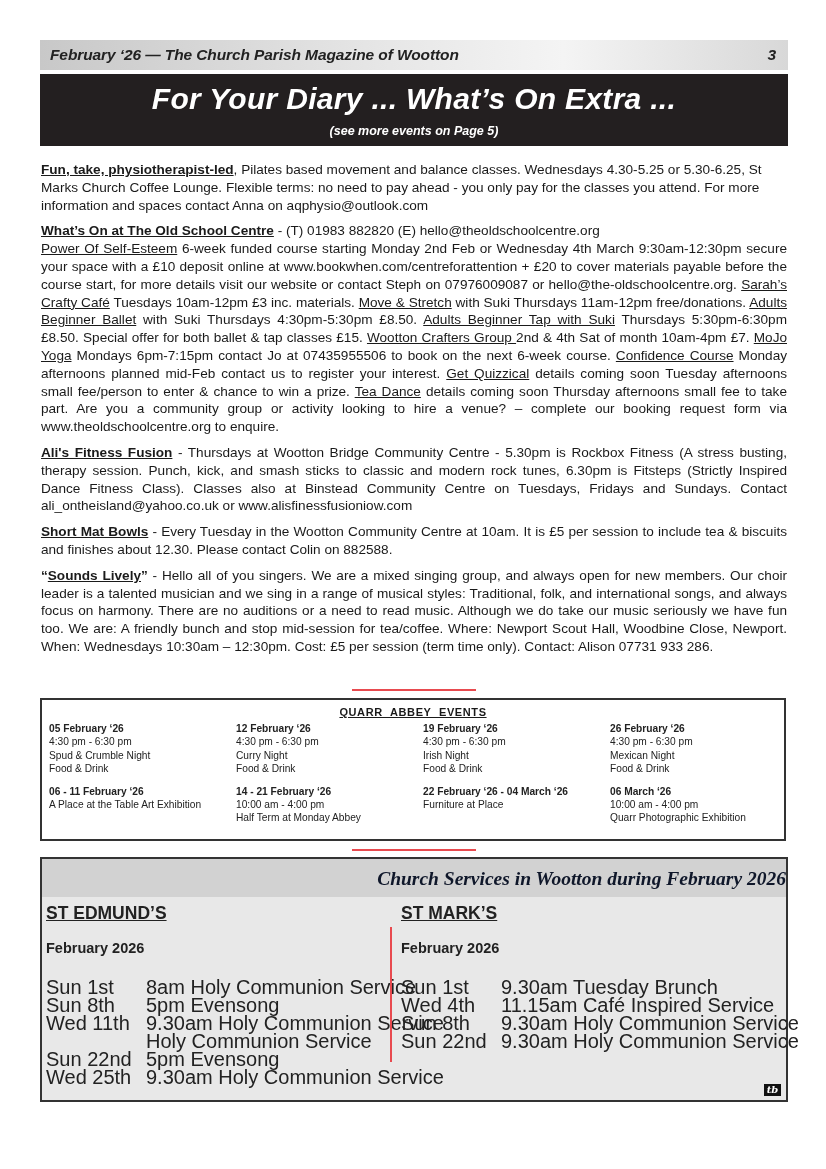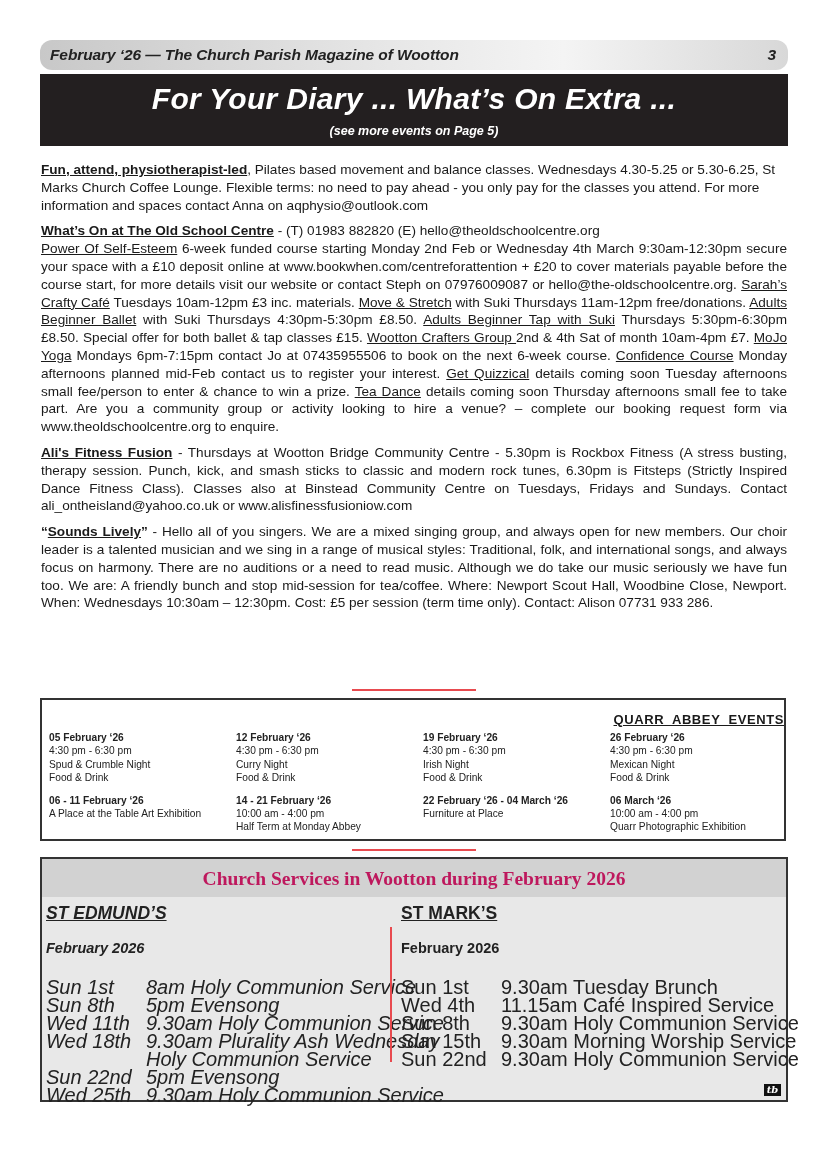--- a/index.html
+++ b/index.html
@@ -1,35 +1,35 @@
 <!DOCTYPE html>
 <html><head>
 <meta charset="utf-8">
 <style>
   html,body{margin:0;padding:0;background:#fff;}
   body{width:826px;height:1169px;position:relative;overflow:hidden;font-family:"Liberation Sans",sans-serif;color:#1a1a1a;}
-  .header-bar{position:absolute;left:40px;top:40px;width:748px;height:30px;background:linear-gradient(90deg,#c8c8c8 0%,#e6e6e6 45%,#f4f4f4 70%,#d8d8d8 100%);display:flex;align-items:center;justify-content:space-between;box-sizing:border-box;padding:0 12px 0 10px;border-radius:12px;}
+  .header-bar{position:absolute;left:40px;top:40px;width:748px;height:30px;background:linear-gradient(90deg,#c8c8c8 0%,#e6e6e6 45%,#f4f4f4 70%,#d8d8d8 100%);display:flex;align-items:center;justify-content:space-between;box-sizing:border-box;padding:0 12px 0 10px;}
   .header-title{font-weight:bold;font-style:italic;font-size:15.5px;color:#222;letter-spacing:-0.1px;}
   .header-page{font-weight:bold;font-style:italic;font-size:15.5px;color:#222;}
   .banner{position:absolute;left:40px;top:74px;width:748px;height:72px;background:#231f20;text-align:center;color:#fff;}
   .banner-title{font-weight:bold;font-style:italic;font-size:30px;margin-top:8px;letter-spacing:0.3px;}
   .banner-sub{font-weight:bold;font-style:italic;font-size:12.5px;margin-top:8px;}
   .body-text{position:absolute;left:41px;top:161px;width:746px;font-size:13.6px;line-height:17.8px;color:#1a1a1a;}
   .body-text p{margin:0 0 8px 0;text-align:justify;}
   .body-text p.left{text-align:left;}
   .u{text-decoration:underline;}
   .bu{font-weight:bold;text-decoration:underline;}
   .red-rule{position:absolute;height:2px;background:#e84a4f;}
   .quarr{position:absolute;left:40px;top:698px;width:746px;height:143px;border:2px solid #333;box-sizing:border-box;background:#fff;}
-  .quarr-title{text-align:right;font-weight:bold;font-size:13px;text-decoration:underline;margin-top:12px;letter-spacing:0.6px;word-spacing:4px;}
+  .quarr-title{text-align:center;font-weight:bold;font-size:11px;text-decoration:underline;margin-top:6px;letter-spacing:0.6px;word-spacing:4px;}
   .quarr-grid{display:grid;grid-template-columns:187px 187px 187px 180px;margin:4px 0 0 7px;}
   .qev{font-size:10.2px;line-height:13.4px;margin-bottom:9px;color:#222;}
   .qev .d{font-weight:bold;}
   .services{position:absolute;left:40px;top:857px;width:748px;height:245px;border:2px solid #333;box-sizing:border-box;background:#e8e8e8;}
-  .svc-title{height:38px;background:#d2d2d2;font-family:"Liberation Serif",serif;font-weight:bold;font-size:19.5px;text-align:center;line-height:40px;color:#be185d;}
+  .svc-title{height:38px;background:#d2d2d2;font-family:"Liberation Serif",serif;font-weight:bold;font-size:19.5px;text-align:right;line-height:40px;color:#0f172a;font-style:italic;}
   .svc-col{position:absolute;top:40px;}
   .svc-church{font-weight:bold;font-size:17.5px;text-decoration:underline;margin:4px 0 0 4px;color:#222;}
   .svc-month{font-weight:bold;font-size:14.5px;margin:16px 0 0 4px;color:#222;}
   .svc-list{margin:22px 0 0 4px;font-size:20px;line-height:18px;color:#222;}
   .svc-row{display:flex;}
   .svc-day{width:100px;flex:none;}
   .svc-desc{flex:none;}
   .vdiv{position:absolute;left:348px;top:68px;width:2px;height:135px;background:#e84a4f;}
   .logo-mark{position:absolute;right:5px;bottom:4px;width:17px;height:12px;background:#111;color:#fff;font-size:10px;font-style:italic;font-weight:bold;line-height:12px;text-align:center;font-family:"DejaVu Serif",serif;}
 </style>
@@ -41,28 +41,31 @@
   <span class="header-page">3</span>
 </div>
 
 <div class="banner">
   <div class="banner-title">For Your Diary ... What’s On Extra ...</div>
   <div class="banner-sub">(see more events on Page 5)</div>
 </div>
 
 <div class="body-text">
   <p class="left">
-    <span class="bu">Fun, attend, physiotherapist-led</span><span>, Pilates based movement and balance classes. Wednesdays 4.30-5.25 or 5.30-6.25, St Marks Church Coffee Lounge. Flexible terms: no need to pay ahead - you only pay for the classes you attend. For more information and spaces contact Anna on aqphysio@outlook.com</span>
+    <span class="bu">Fun, take, physiotherapist-led</span><span>, Pilates based movement and balance classes. Wednesdays 4.30-5.25 or 5.30-6.25, St Marks Church Coffee Lounge. Flexible terms: no need to pay ahead - you only pay for the classes you attend. For more information and spaces contact Anna on aqphysio@outlook.com</span>
   </p>
   <p>
     <span class="bu">What’s On at The Old School Centre</span><span> - (T) 01983 882820 (E) hello@theoldschoolcentre.org</span><br>
     <span class="u">Power Of Self-Esteem</span><span> 6-week funded course starting Monday 2nd Feb or Wednesday 4th March 9:30am-12:30pm secure your space with a £10 deposit online at www.bookwhen.com/centreforattention + £20 to cover materials payable before the course start, for more details visit our website or contact Steph on 07976009087 or hello@the-oldschoolcentre.org. </span><span class="u">Sarah’s Crafty Café</span><span> Tuesdays 10am-12pm £3 inc. materials. </span><span class="u">Move &amp; Stretch</span><span> with Suki Thursdays 11am-12pm free/donations. </span><span class="u">Adults Beginner Ballet</span><span> with Suki Thursdays 4:30pm-5:30pm £8.50. </span><span class="u">Adults Beginner Tap with Suki</span><span> Thursdays 5:30pm-6:30pm £8.50. Special offer for both ballet &amp; tap classes £15. </span><span class="u">Wootton Crafters Group </span><span>2nd &amp; 4th Sat of month 10am-4pm £7. </span><span class="u">MoJo Yoga</span><span> Mondays 6pm-7:15pm contact Jo at 07435955506 to book on the next 6-week course. </span><span class="u">Confidence Course</span><span> Monday afternoons planned mid-Feb contact us to register your interest. </span><span class="u">Get Quizzical</span><span> details coming soon Tuesday afternoons small fee/person to enter &amp; chance to win a prize. </span><span class="u">Tea Dance</span><span> details coming soon Thursday afternoons small fee to take part. Are you a community group or activity looking to hire a venue? – complete our booking request form via www.theoldschoolcentre.org to enquire.</span>
   </p>
   <p>
     <span class="bu">Ali's Fitness Fusion</span><span> - Thursdays at Wootton Bridge Community Centre - 5.30pm is Rockbox Fitness (A stress busting, therapy session. Punch, kick, and smash sticks to classic and modern rock tunes, 6.30pm is Fitsteps (Strictly Inspired Dance Fitness Class). Classes also at Binstead Community Centre on Tuesdays, Fridays and Sundays. Contact ali_ontheisland@yahoo.co.uk or www.alisfinessfusioniow.com</span>
+  </p>
+  <p>
+    <span class="bu">Short Mat Bowls</span><span> - Every Tuesday in the Wootton Community Centre at 10am. It is £5 per session to include tea &amp; biscuits and finishes about 12.30. Please contact Colin on 882588.</span>
   </p>
   <p>
     <b>“</b><span class="bu">Sounds Lively</span><b>”</b><span> - Hello all of you singers. We are a mixed singing group, and always open for new members. Our choir leader is a talented musician and we sing in a range of musical styles: Traditional, folk, and international songs, and always focus on harmony. There are no auditions or a need to read music. Although we do take our music seriously we have fun too. We are: A friendly bunch and stop mid-session for tea/coffee. Where: Newport Scout Hall, Woodbine Close, Newport. When: Wednesdays 10:30am – 12:30pm. Cost: £5 per session (term time only). Contact: Alison 07731 933 286.</span>
   </p>
 </div>
 
 <div class="red-rule" style="left:352px;top:689px;width:124px;"></div>
 
 <div class="quarr">
   <div class="quarr-title">QUARR  ABBEY  EVENTS</div>
@@ -110,39 +113,35 @@
         <div>Quarr Photographic Exhibition</div>
       </div>
   </div>
 </div>
 
 <div class="red-rule" style="left:352px;top:849px;width:124px;"></div>
 
 <div class="services">
   <div class="svc-title">Church Services in Wootton during February 2026</div>
 
-  <div class="svc-col" style="left:0;width:345px;font-style:italic;">
+  <div class="svc-col" style="left:0;width:345px;">
     <div class="svc-church">ST EDMUND’S</div>
     <div class="svc-month">February 2026</div>
     <div class="svc-list">
       <div class="svc-row">
           <span class="svc-day">Sun 1st</span>
           <span class="svc-desc">8am Holy Communion Service</span>
         </div>
       <div class="svc-row">
           <span class="svc-day">Sun 8th</span>
           <span class="svc-desc">5pm Evensong</span>
         </div>
       <div class="svc-row">
           <span class="svc-day">Wed 11th</span>
           <span class="svc-desc">9.30am Holy Communion Service</span>
-        </div>
-      <div class="svc-row">
-          <span class="svc-day">Wed 18th</span>
-          <span class="svc-desc">9.30am Plurality Ash Wednesday</span>
         </div>
       <div class="svc-row">
           <span class="svc-day"></span>
           <span class="svc-desc">Holy Communion Service</span>
         </div>
       <div class="svc-row">
           <span class="svc-day">Sun 22nd</span>
           <span class="svc-desc">5pm Evensong</span>
         </div>
       <div class="svc-row">
@@ -164,24 +163,20 @@
         </div>
       <div class="svc-row">
           <span class="svc-day">Wed 4th</span>
           <span class="svc-desc">11.15am Café Inspired Service</span>
         </div>
       <div class="svc-row">
           <span class="svc-day">Sun 8th</span>
           <span class="svc-desc">9.30am Holy Communion Service</span>
         </div>
       <div class="svc-row">
-          <span class="svc-day">Sun 15th</span>
-          <span class="svc-desc">9.30am Morning Worship Service</span>
-        </div>
-      <div class="svc-row">
           <span class="svc-day">Sun 22nd</span>
           <span class="svc-desc">9.30am Holy Communion Service</span>
         </div>
     </div>
   </div>
 
   <div class="logo-mark">tb</div>
 </div>
 
 </body></html>

